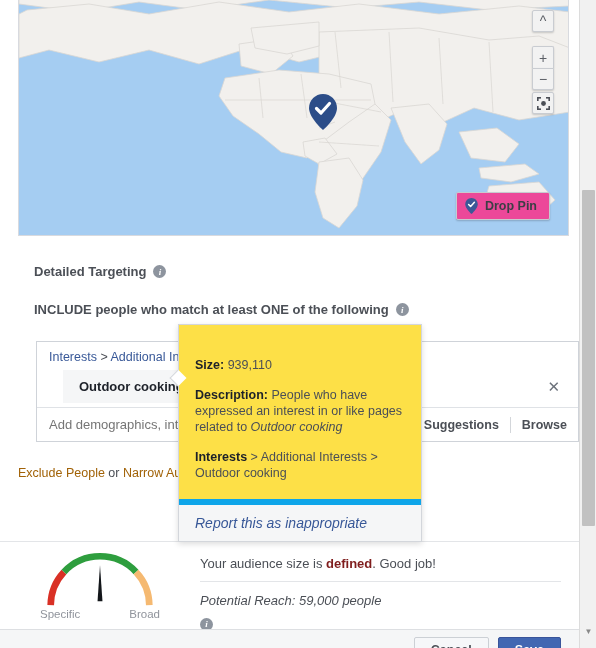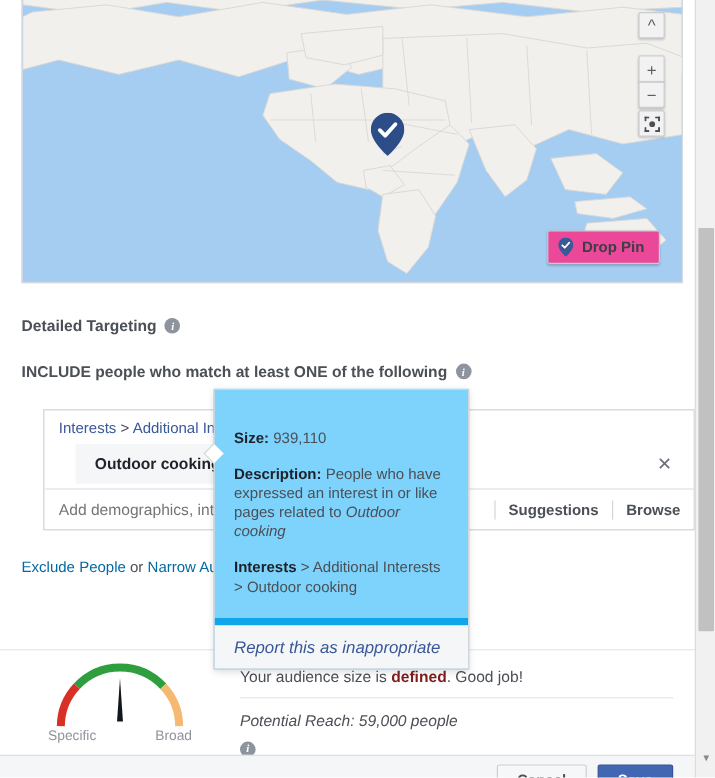--- a/index.html
+++ b/index.html
@@ -79,26 +79,26 @@
   .add-row { display:flex; align-items:center; height:33px; }
   .add-input {
     flex:1; border:none; outline:none; font-size:13px; color:#bec3c9;
     padding:0 12px; background:transparent; font-family:"Liberation Sans", sans-serif;
   }
   .add-actions { display:flex; align-items:center; color:#4b4f56; font-weight:bold; font-size:12.5px; }
   .add-actions span { padding:0 11px; cursor:pointer; }
   .vdiv { width:1px; height:16px; background:#d3d6da; }
 
   .links-row { padding:16px 18px 0 18px; font-size:12.5px; color:#4b4f56; }
-  .links-row a { color:#0369a1; text-decoration:none; cursor:pointer; }
+  .links-row a { color:#a16207; text-decoration:none; cursor:pointer; }
 
   
   .popover {
-    position:absolute; left:178px; top:324px; width:213px;
-    background:#7dd3fc; border:1px solid #d3d6db;
+    position:absolute; left:178px; top:324px; width:244px;
+    background:#fde047; border:1px solid #d3d6db;
     box-shadow:0 2px 6px rgba(0,0,0,.14); z-index:40;
   }
   .pop-body { padding:32px 16px 18px 16px; }
   .pop-p { font-size:12.5px; line-height:16px; color:#4b4f56; margin:0 0 14px 0; }
   .pop-p:last-child { margin-bottom:0; }
   .pop-p b { color:#1d2129; }
   .pop-p i { font-style:italic; }
   .pop-foot {
     border-top:6px solid #0ea5e9; background:#f5f6f7;
     padding:10px 16px; font-size:14px;font-style:italic;
@@ -224,21 +224,21 @@
 
     <div class="drop-pin">
       <svg width="13" height="16" viewBox="0 0 28 36">
         <path d="M14,0 C6.3,0 0,6.3 0,14 C0,24 14,36 14,36 C14,36 28,24 28,14 C28,6.3 21.7,0 14,0 Z" fill="#3b5998"></path>
         <path d="M7.5,14.5 L12,19 L20.5,9.5" stroke="#fff" stroke-width="3.4" fill="none" stroke-linecap="round" stroke-linejoin="round"></path>
       </svg>
       <span>Drop Pin</span>
     </div>
   </div>
 
-  <div class="section" style="position:absolute;left:0;top:236px;width:579px;text-align:center;">
+  <div class="section" style="position:absolute;left:16px;top:236px;width:579px;text-align:center;">
     <div class="lbl-row">
       <span class="lbl-strong">Detailed Targeting</span>
       <span class="info-ic">i</span>
     </div>
 
     <div class="lbl-row include-row">
       <span class="lbl-strong">INCLUDE people who match at least ONE of the following</span>
       <span class="info-ic">i</span>
     </div>
   </div>

